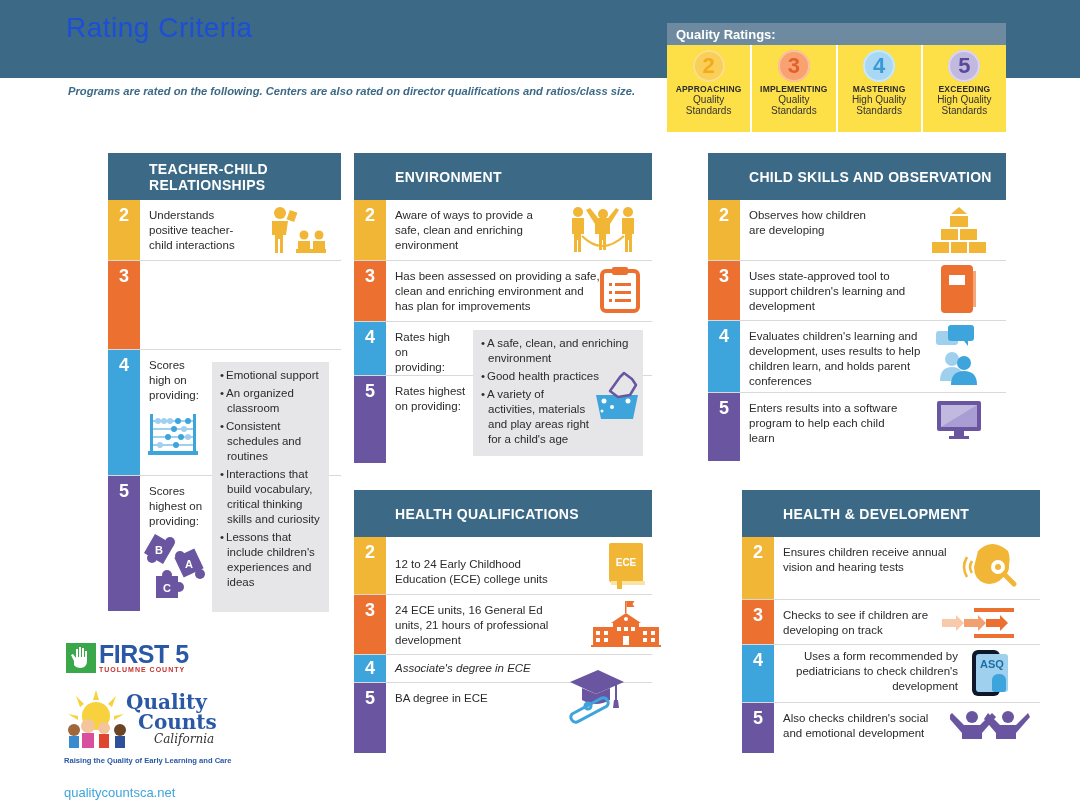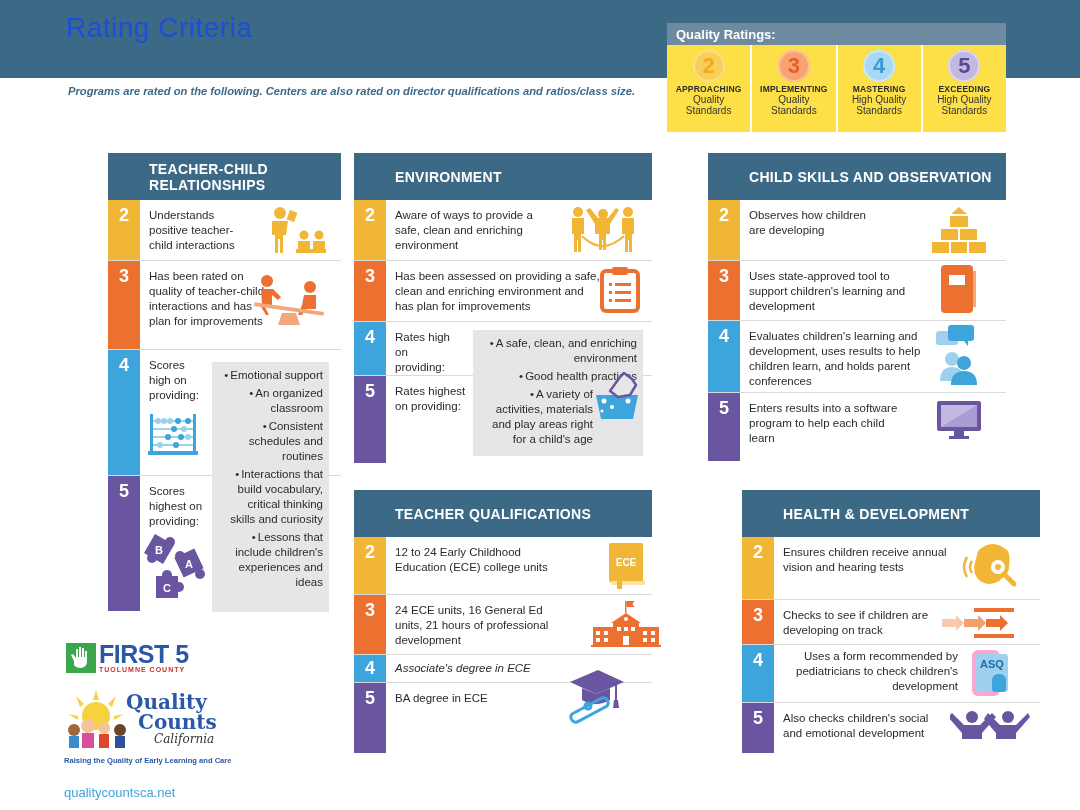--- a/index.html
+++ b/index.html
@@ -28,21 +28,21 @@
   .row-body { flex: 1; position: relative; padding: 8px 0 0 9px; font-size: 11.5px; line-height: 15px; color: #2b2b2b; }
   .row-text { display: block; }
   .icon { position: absolute; }
 
   .c2 { background: #f2b636; }
   .c3 { background: #ec7131; }
   .c4 { background: #3ea4dc; }
   .c5 { background: #6a56a0; }
 
   .bullets { position: absolute; background: #e6e6e9; font-size: 11.5px; line-height: 15px; color: #2b2b2b; padding: 6px 6px 6px 8px; }
-  .bullets li { list-style: none; padding-left: 7px; text-indent: -7px; margin-bottom: 3px; text-align: right; }
+  .bullets li { list-style: none; padding-left: 7px; text-indent: -7px; margin-bottom: 3px; }
   .bullets li::before { content: "\2022"; margin-right: 2px; }
 
   .first5 { position: absolute; left: 66px; top: 642px; display: flex; align-items: center; }
   .first5-hand { width: 30px; height: 30px; background: #3aa84a; display: flex; align-items: center; justify-content: center; }
   .first5-text { margin-left: 3px; }
   .first5-name { font-size: 25px; font-weight: bold; color: #2a57a6; line-height: 24px; letter-spacing: -0.5px; }
   .first5-county { font-size: 7px; font-weight: bold; color: #c4312f; letter-spacing: 1px; }
   .qc { position: absolute; left: 62px; top: 690px; width: 180px; height: 80px; }
   .qc-title { position: absolute; left: 64px; top: 2px; font-family: "DejaVu Serif", serif; font-weight: bold; font-size: 20px; line-height: 20px; color: #2a57a6; }
   .qc-ca { position: absolute; left: 92px; top: 42px; font-family: "DejaVu Serif", serif; font-style: italic; font-size: 12px; color: #333; }
@@ -101,32 +101,20 @@
         <rect x="22" y="6" width="8" height="10" fill="#f2b636" transform="rotate(20 26 11)"></rect>
         <circle cx="38" cy="30" r="4.5" fill="#f2b636"></circle>
         <path d="M32 36 h12 v8 h-12 z M30 44 h16 v4 h-16z" fill="#f2b636"></path>
         <circle cx="53" cy="30" r="4.5" fill="#f2b636"></circle>
         <path d="M47 36 h12 v8 h-12 z M46 44 h14 v4 h-14z" fill="#f2b636"></path>
       </svg>
     </div>
   </div>
   <div class="row" style="height:89px;">
     <div class="stripe c3">3</div>
-    <div class="row-body">
-      <span class="row-text" style="width:125px;">Has been rated on quality of teacher-child interactions and has plan for improvements</span>
-      <svg class="icon" style="left:112px;top:12px;" width="75" height="55" viewBox="0 0 75 55">
-        <circle cx="15" cy="8" r="6" fill="#ec7131"></circle>
-        <path d="M9 16 h12 l8 8 l-3 3 l-6 -5 v10 h-10 z" fill="#ec7131"></path>
-        <path d="M8 32 l6 10 h3 l-5 -10 z" fill="#ec7131"></path>
-        <circle cx="58" cy="14" r="6" fill="#ec7131"></circle>
-        <path d="M52 22 h12 v14 h-10 l-4 6 h-4 l4 -10 z" fill="#ec7131"></path>
-        <rect x="2" y="34" width="70" height="4" fill="#f4a77a" transform="rotate(8 37 36)"></rect>
-        <path d="M30 40 h14 l4 12 h-22 z" fill="#f4a77a"></path>
-      </svg>
-    </div>
   </div>
   <div class="row" style="height:126px;">
     <div class="stripe c4">4</div>
     <div class="row-body">
       <span class="row-text" style="width:55px;">Scores high on providing:</span>
       <svg class="icon" style="left:8px;top:62px;" width="50" height="44" viewBox="0 0 50 44">
         <rect x="2" y="2" width="3" height="40" fill="#3ea4dc"></rect>
         <rect x="45" y="2" width="3" height="40" fill="#3ea4dc"></rect>
         <rect x="0" y="39" width="50" height="4" fill="#3ea4dc"></rect>
         <g stroke="#3ea4dc" stroke-width="1.2">
@@ -307,25 +295,25 @@
         <rect x="4" y="4" width="36" height="22" fill="#c2b9e0"></rect>
         <path d="M4 26 l36 -22 v22z" fill="#a99dd3"></path>
         <rect x="17" y="30" width="10" height="5" fill="#6a56a0"></rect>
           <rect x="12" y="35" width="20" height="3" fill="#6a56a0"></rect>
       </svg>
     </div>
   </div>
 </div>
 
 <div class="card" style="left:354px;top:490px;width:298px;">
-  <div class="card-head" style="height:47px;">TEACHER QUALIFICATIONS</div>
+  <div class="card-head" style="height:47px;">HEALTH QUALIFICATIONS</div>
   <div class="row" style="height:58px;">
     <div class="stripe c2">2</div>
     <div class="row-body">
-      <span class="row-text" style="width:175px;">12 to 24 Early Childhood Education (ECE) college units</span>
+      <span class="row-text" style="width:175px;margin-top:12px;">12 to 24 Early Childhood Education (ECE) college units</span>
       <div class="icon" style="left:223px;top:6px;width:38px;height:46px;">
         <div style="position:absolute;left:0;top:0;width:34px;height:40px;background:#f2b636;border-radius:2px 2px 0 4px;color:#fff;font-weight:bold;font-size:10px;text-align:center;padding-top:12px;">ECE</div>
         <div style="position:absolute;left:2px;top:38px;width:34px;height:4px;background:#fbe3a5;"></div>
         <div style="position:absolute;left:8px;top:38px;width:5px;height:8px;background:#f2b636;"></div>
       </div>
     </div>
   </div>
   <div class="row" style="height:60px;">
     <div class="stripe c3">3</div>
     <div class="row-body">
@@ -410,21 +398,21 @@
         <path d="M44 11 h14 v-4 l8 8 l-8 8 v-4 h-14z" fill="#ec7131"></path>
         <rect x="32" y="0" width="40" height="4" fill="#ec7131"></rect>
           <rect x="32" y="26" width="40" height="4" fill="#ec7131"></rect>
       </svg>
     </div>
   </div>
   <div class="row" style="height:58px;">
     <div class="stripe c4">4</div>
     <div class="row-body" style="padding-top:4px;">
       <span class="row-text" style="width:175px;text-align:right;">Uses a form recommended by pediatricians to check children's development</span>
-      <div class="icon" style="left:198px;top:5px;width:28px;height:46px;background:#f9a8d4;border-radius:6px;">
+      <div class="icon" style="left:198px;top:5px;width:28px;height:46px;background:#0f172a;border-radius:6px;">
         <div style="position:absolute;left:4px;top:4px;width:32px;height:38px;background:#9fd1ef;border-radius:3px;"></div>
         <div style="position:absolute;left:0;top:7px;width:40px;text-align:center;font-weight:bold;font-size:11px;color:#1c6ea6;">ASQ</div>
         <div style="position:absolute;left:20px;top:24px;width:14px;height:18px;background:#3ea4dc;border-radius:6px 6px 3px 3px;"></div>
       </div>
     </div>
   </div>
   <div class="row" style="height:50px;border-bottom:none;">
     <div class="stripe c5">5</div>
     <div class="row-body">
       <span class="row-text" style="width:165px;">Also checks children's social and emotional development</span>

